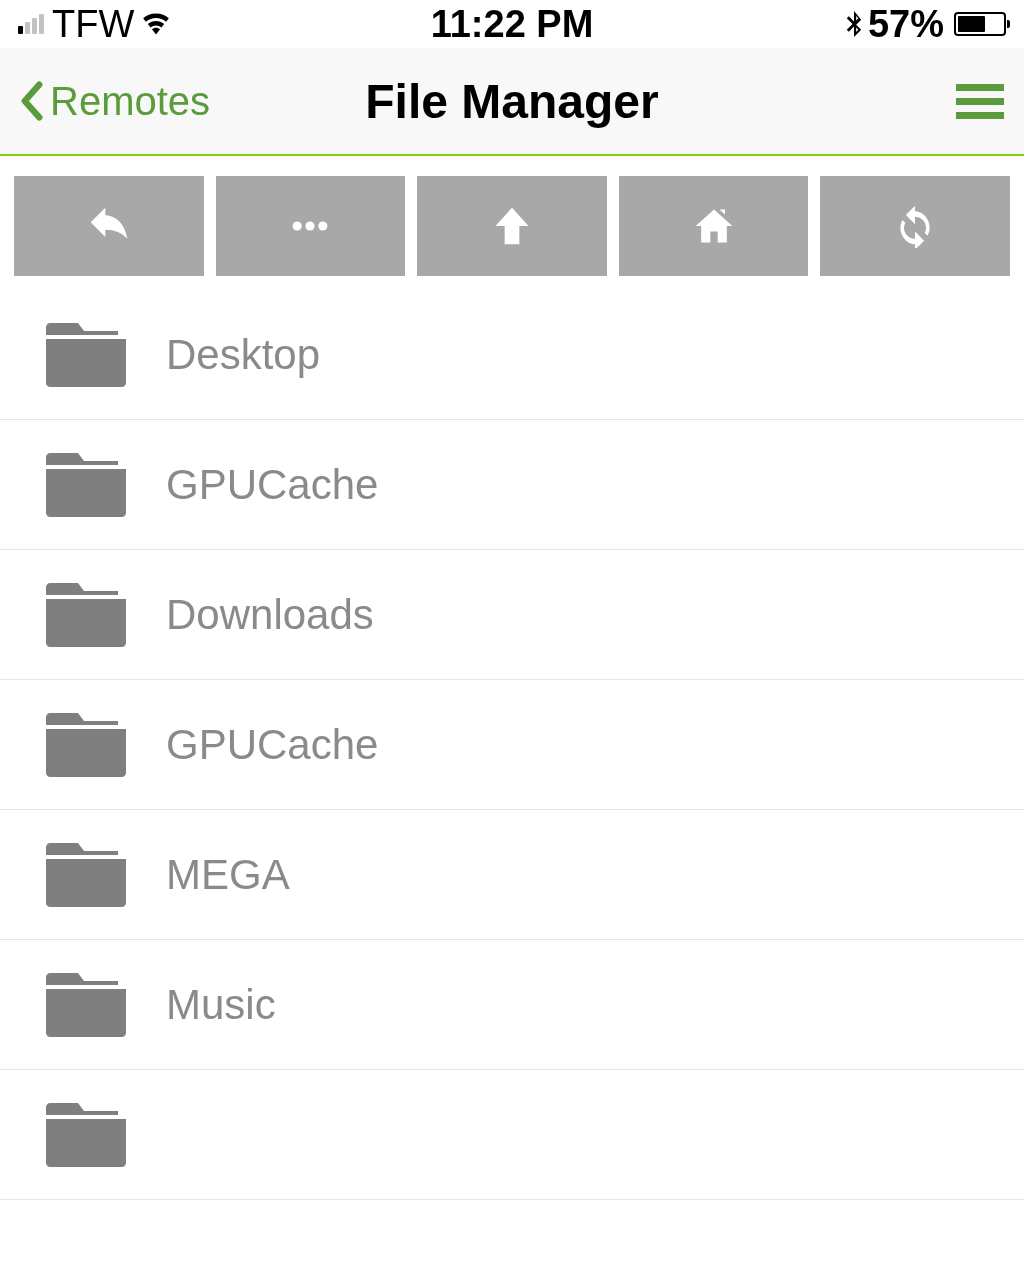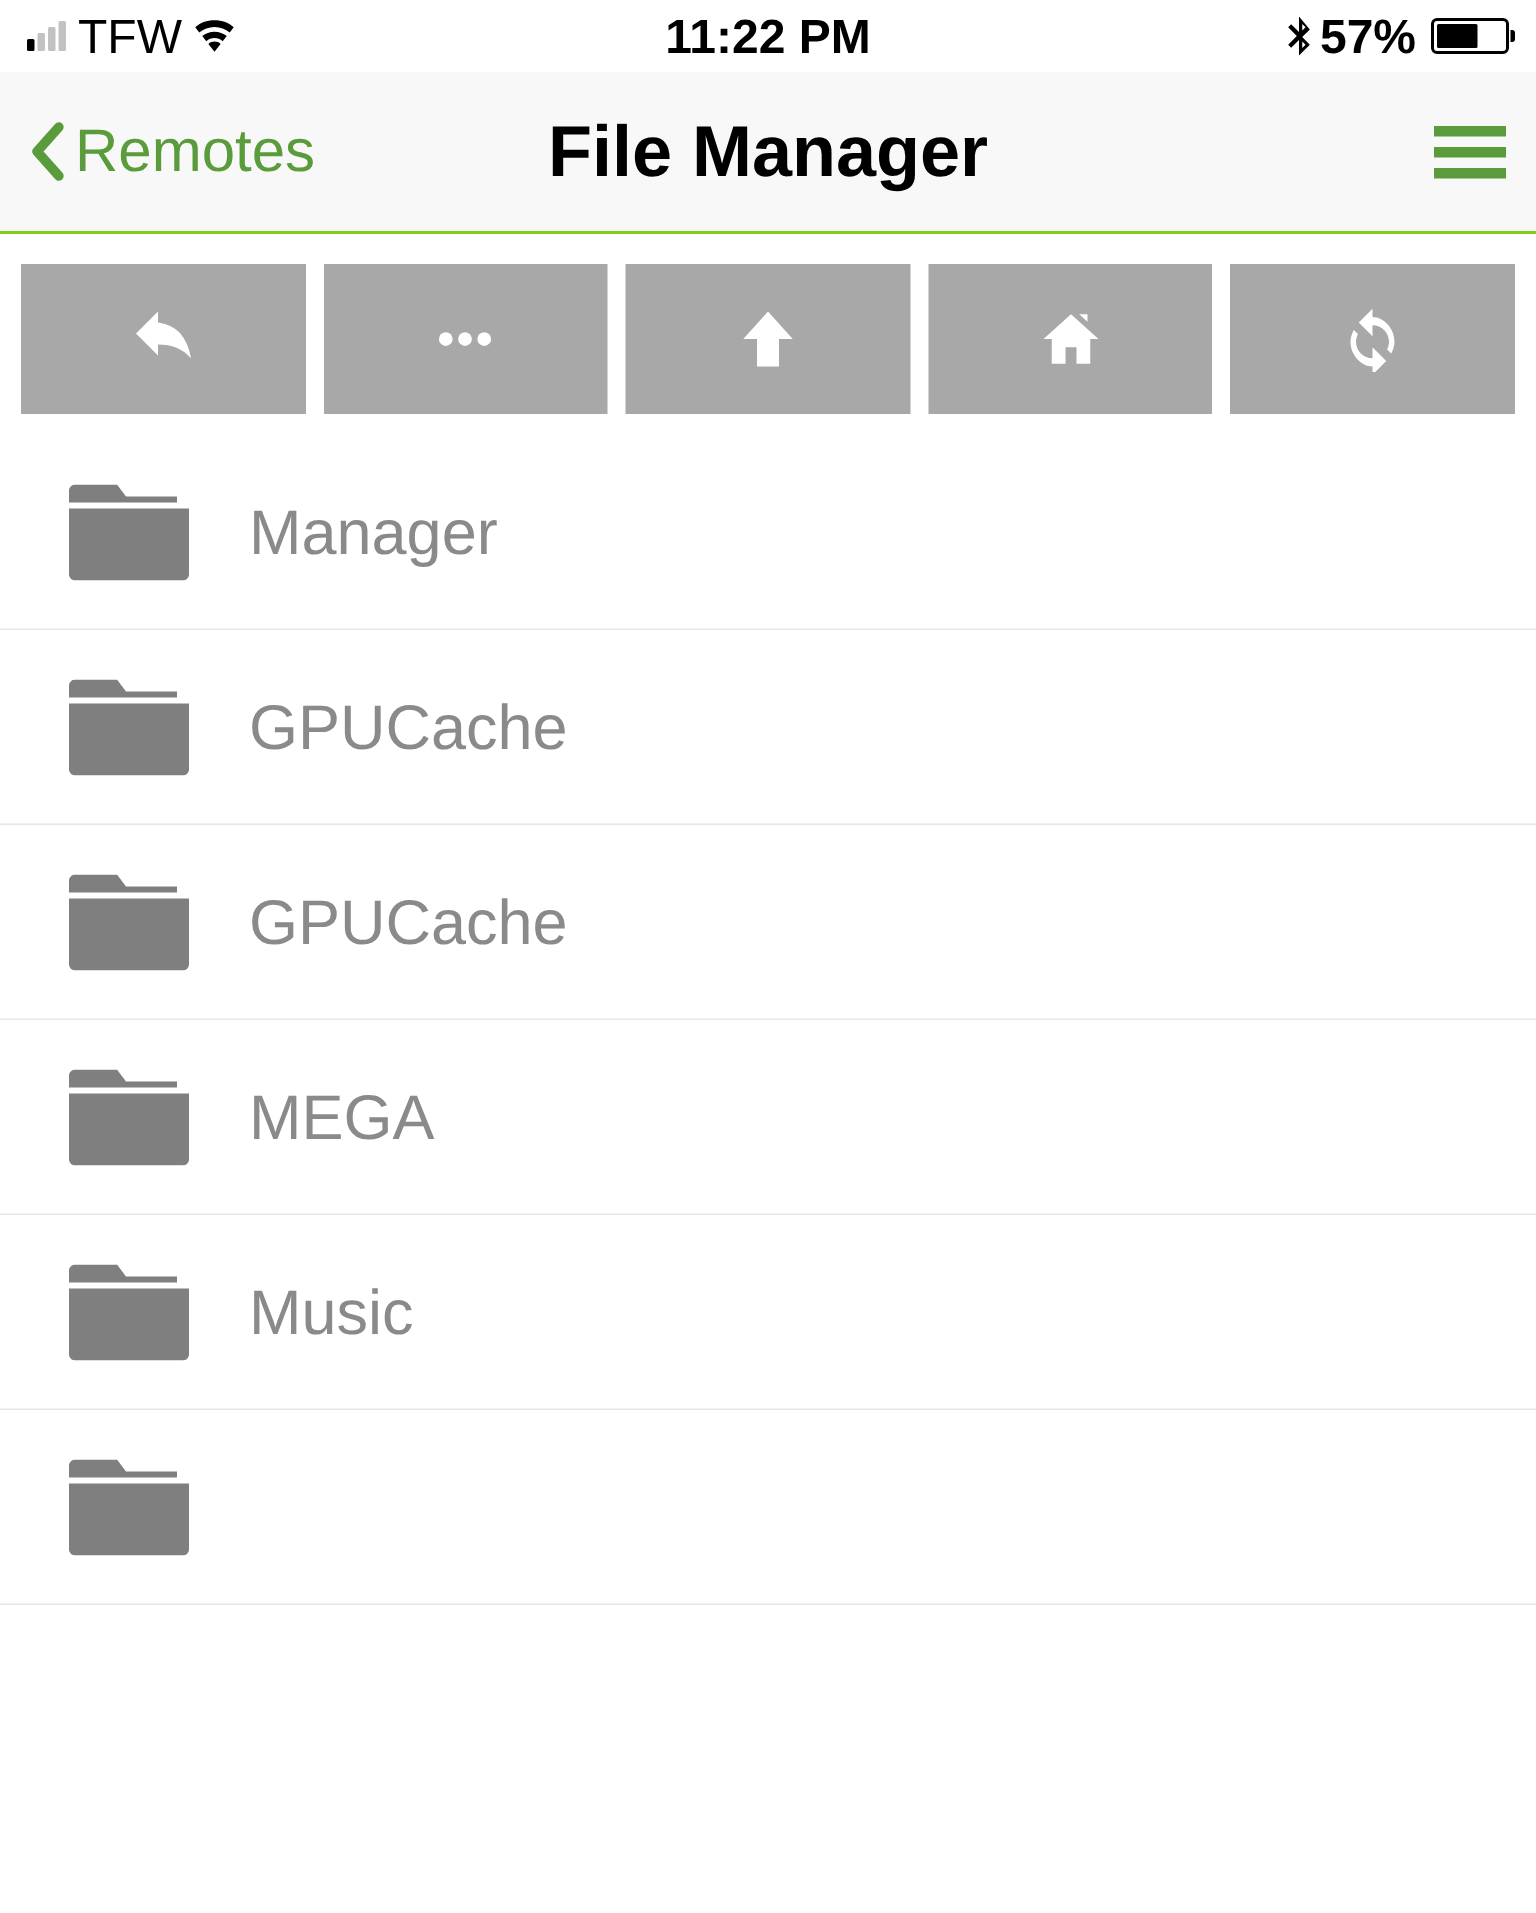--- a/index.html
+++ b/index.html
@@ -15,21 +15,21 @@
       overflow: hidden;
     }
 
     
     .status-bar {
       display: flex;
       justify-content: space-between;
       align-items: center;
       height: 48px;
       padding: 0 18px;
-      font-size: 32px;
+      font-size: 38px;
       font-weight: 500;
       color: #000;
     }
     .status-left {
       display: flex;
       align-items: center;
       gap: 8px;
     }
     .status-center {
       position: absolute;
@@ -255,34 +255,41 @@
     </svg>
   </div>
 </div>
 
 <div class="file-list">
   <div class="list-item">
     <svg class="folder-icon" viewBox="0 0 80 64">
       <path fill="#7f7f7f" d="M8 0h24l6 8h34v4H0V4c0-2 2-4 4-4h4z"></path>
       <path fill="#7f7f7f" d="M0 16h80v44c0 2-2 4-4 4H4c-2 0-4-2-4-4V16z"></path>
     </svg>
-    <span class="item-label">Manager</span>
+    <span class="item-label">Desktop</span>
   </div>
   <div class="list-item">
     <svg class="folder-icon" viewBox="0 0 80 64">
       <path fill="#7f7f7f" d="M8 0h24l6 8h34v4H0V4c0-2 2-4 4-4h4z"></path>
       <path fill="#7f7f7f" d="M0 16h80v44c0 2-2 4-4 4H4c-2 0-4-2-4-4V16z"></path>
     </svg>
     <span class="item-label">GPUCache</span>
   </div>
   <div class="list-item">
     <svg class="folder-icon" viewBox="0 0 80 64">
       <path fill="#7f7f7f" d="M8 0h24l6 8h34v4H0V4c0-2 2-4 4-4h4z"></path>
       <path fill="#7f7f7f" d="M0 16h80v44c0 2-2 4-4 4H4c-2 0-4-2-4-4V16z"></path>
     </svg>
+    <span class="item-label">Downloads</span>
+  </div>
+  <div class="list-item">
+    <svg class="folder-icon" viewBox="0 0 80 64">
+      <path fill="#7f7f7f" d="M8 0h24l6 8h34v4H0V4c0-2 2-4 4-4h4z"></path>
+      <path fill="#7f7f7f" d="M0 16h80v44c0 2-2 4-4 4H4c-2 0-4-2-4-4V16z"></path>
+    </svg>
     <span class="item-label">GPUCache</span>
   </div>
   <div class="list-item">
     <svg class="folder-icon" viewBox="0 0 80 64">
       <path fill="#7f7f7f" d="M8 0h24l6 8h34v4H0V4c0-2 2-4 4-4h4z"></path>
       <path fill="#7f7f7f" d="M0 16h80v44c0 2-2 4-4 4H4c-2 0-4-2-4-4V16z"></path>
     </svg>
     <span class="item-label">MEGA</span>
   </div>
   <div class="list-item">

